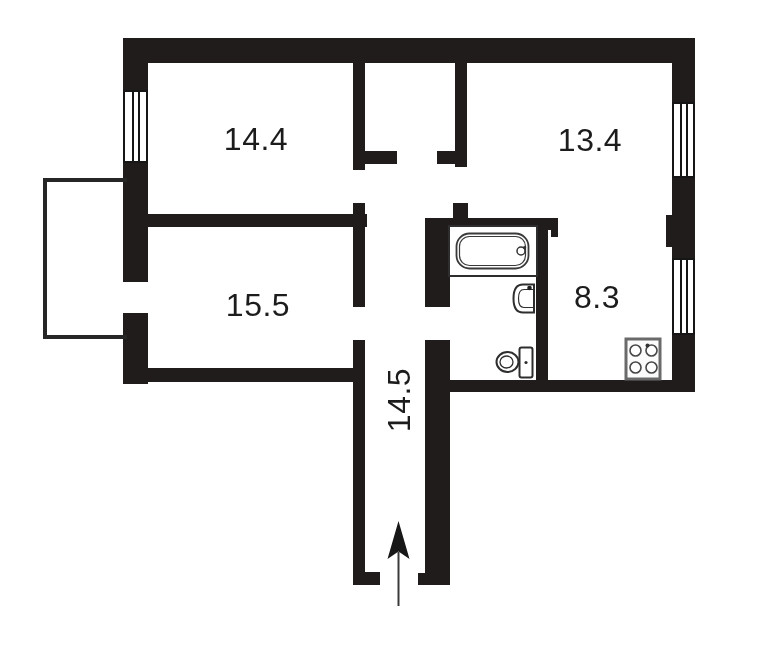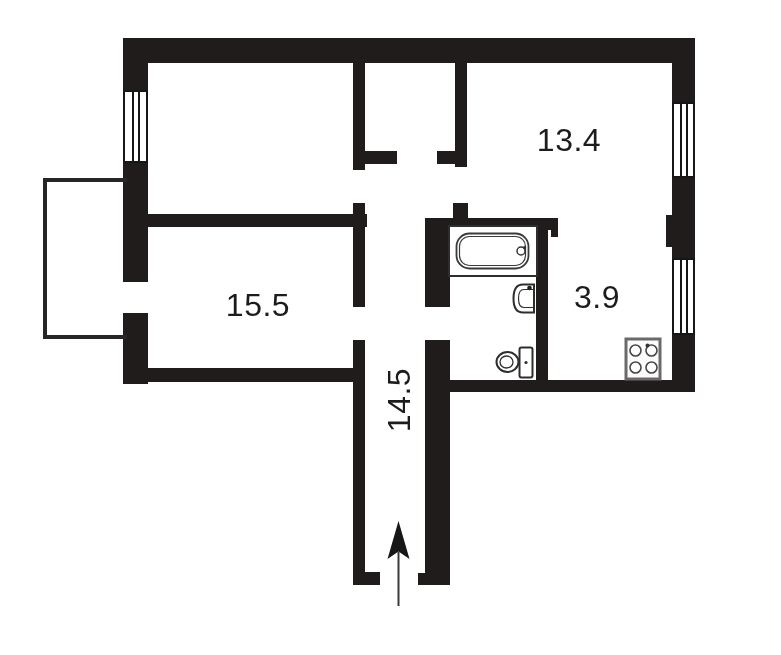--- a/index.html
+++ b/index.html
@@ -99,18 +99,19 @@
       <circle cx="651.5" cy="367.5" r="5.5" fill="#ffffff" stroke="#474747" stroke-width="1.6"></circle>
       <circle cx="647.5" cy="345.5" r="2" fill="#333333"></circle>
     </g>
 
     <g>
       <line x1="398.5" y1="606" x2="398.5" y2="552" stroke="#3a3a3a" stroke-width="2"></line>
       <path d="M 398.5 521 L 409.5 559 L 398.5 551.5 L 387.5 559 Z" fill="#171717"></path>
     </g>
   </svg>
 
-  <div class="room-label" style="left:569px;top:140px;">13.4</div>
+  <div class="room-label" style="left:256px;top:139px;">14.4</div>
+  <div class="room-label" style="left:590px;top:140px;">13.4</div>
   <div class="room-label" style="left:258px;top:305px;text-align:right;">15.5</div>
-  <div class="room-label" style="left:597px;top:297px;">3.9</div>
+  <div class="room-label" style="left:597px;top:297px;">8.3</div>
   <div class="room-label rotated" style="left:399px;top:400px;">14.5</div>
 
 </div>
 
 </body></html>

